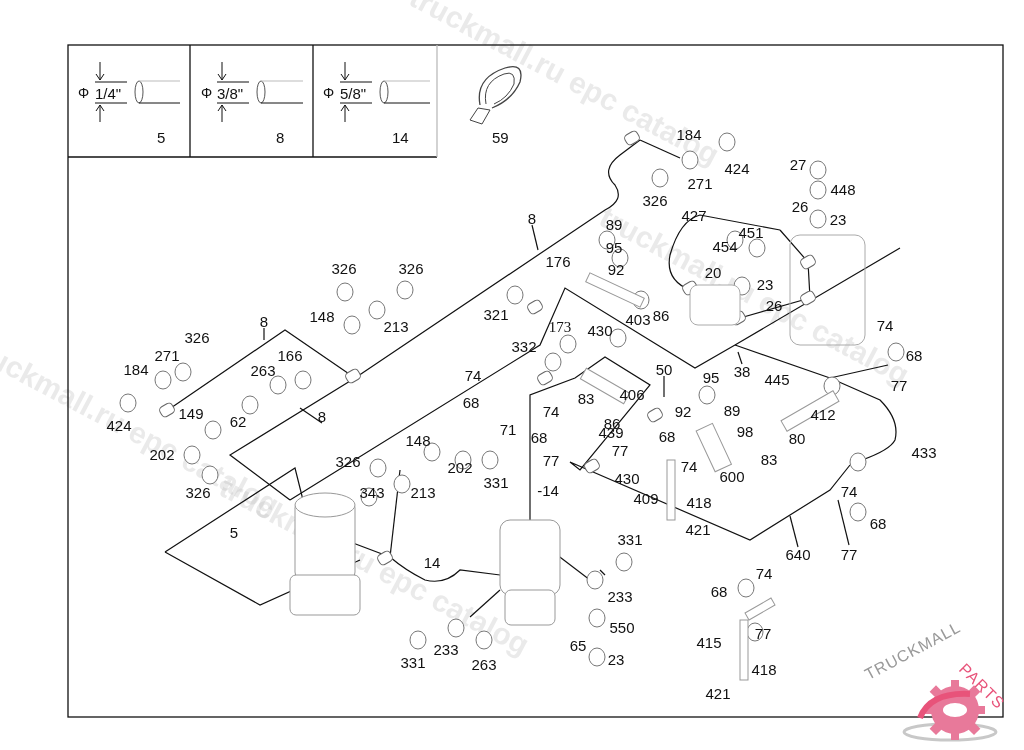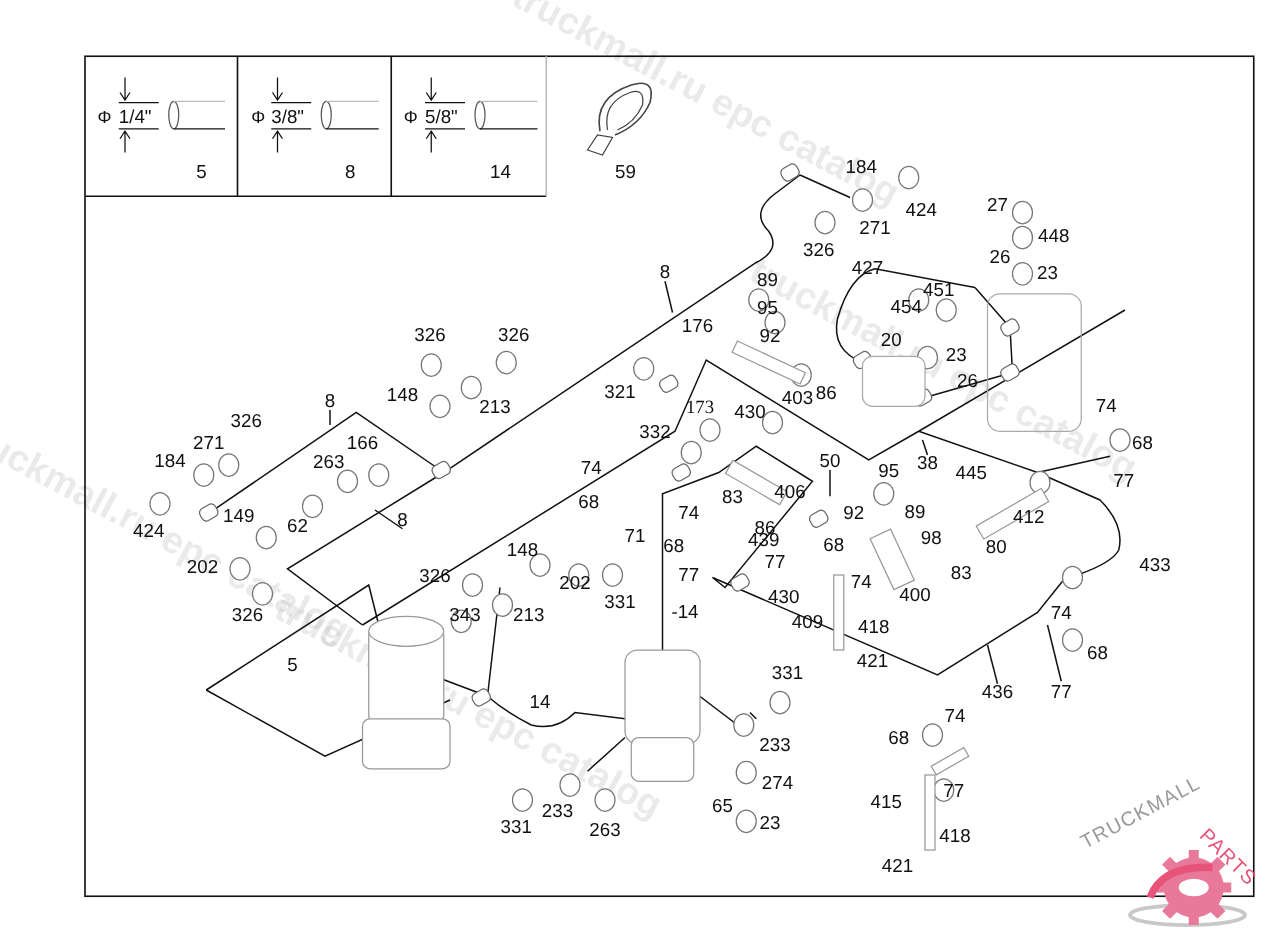--- a/index.html
+++ b/index.html
@@ -244,40 +244,40 @@
       <span class="lbl" style="left: 548px; top: 490px;">-14</span>
       <span class="lbl" style="left: 711px; top: 377px;">95</span>
       <span class="lbl" style="left: 742px; top: 371px;">38</span>
       <span class="lbl" style="left: 777px; top: 379px;">445</span>
       <span class="lbl" style="left: 683px; top: 411px;">92</span>
       <span class="lbl" style="left: 732px; top: 410px;">89</span>
       <span class="lbl" style="left: 745px; top: 431px;">98</span>
       <span class="lbl" style="left: 823px; top: 414px;">412</span>
       <span class="lbl" style="left: 797px; top: 438px;">80</span>
       <span class="lbl" style="left: 769px; top: 459px;">83</span>
-      <span class="lbl" style="left: 732px; top: 476px;">400</span>
+      <span class="lbl" style="left: 732px; top: 476px;">600</span>
       <span class="lbl" style="left: 924px; top: 452px;">433</span>
       <span class="lbl" style="left: 885px; top: 325px;">74</span>
       <span class="lbl" style="left: 914px; top: 355px;">68</span>
       <span class="lbl" style="left: 899px; top: 385px;">77</span>
       <span class="lbl" style="left: 849px; top: 491px;">74</span>
       <span class="lbl" style="left: 878px; top: 523px;">68</span>
-      <span class="lbl" style="left: 798px; top: 554px;">436</span>
+      <span class="lbl" style="left: 798px; top: 554px;">640</span>
       <span class="lbl" style="left: 849px; top: 554px;">77</span>
       <span class="lbl" style="left: 418px; top: 440px;">148</span>
       <span class="lbl" style="left: 348px; top: 461px;">326</span>
       <span class="lbl" style="left: 460px; top: 467px;">202</span>
       <span class="lbl" style="left: 496px; top: 482px;">331</span>
       <span class="lbl" style="left: 423px; top: 492px;">213</span>
       <span class="lbl" style="left: 372px; top: 492px;">343</span>
       <span class="lbl" style="left: 234px; top: 532px;">5</span>
       <span class="lbl" style="left: 432px; top: 562px;">14</span>
       <span class="lbl" style="left: 630px; top: 539px;">331</span>
       <span class="lbl" style="left: 620px; top: 596px;">233</span>
-      <span class="lbl" style="left: 622px; top: 627px;">274</span>
+      <span class="lbl" style="left: 622px; top: 627px;">550</span>
       <span class="lbl" style="left: 578px; top: 645px;">65</span>
       <span class="lbl" style="left: 616px; top: 659px;">23</span>
       <span class="lbl" style="left: 413px; top: 662px;">331</span>
       <span class="lbl" style="left: 446px; top: 649px;">233</span>
       <span class="lbl" style="left: 484px; top: 664px;">263</span>
       <span class="lbl" style="left: 764px; top: 573px;">74</span>
       <span class="lbl" style="left: 719px; top: 591px;">68</span>
       <span class="lbl" style="left: 763px; top: 633px;">77</span>
       <span class="lbl" style="left: 709px; top: 642px;">415</span>
       <span class="lbl" style="left: 764px; top: 669px;">418</span>

